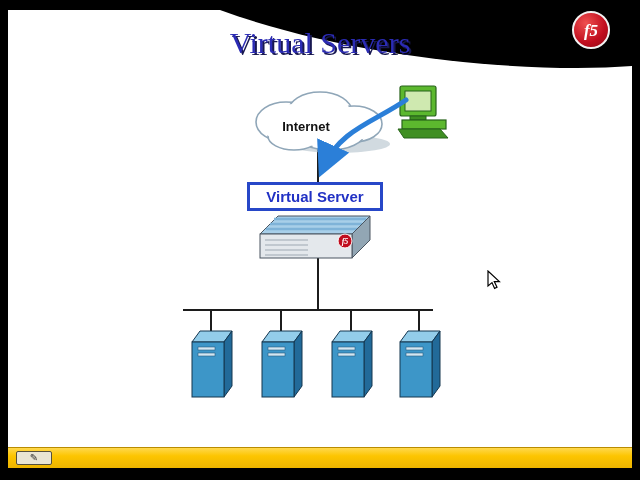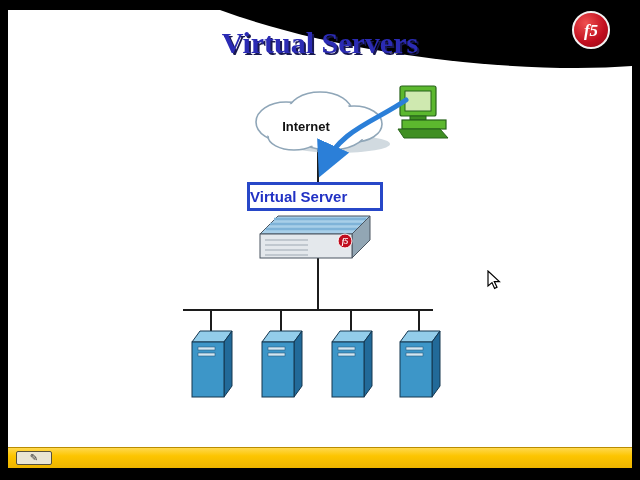--- a/index.html
+++ b/index.html
@@ -13,26 +13,26 @@
     font-family:"Liberation Sans",sans-serif;overflow:hidden;}
   .stage{position:absolute;left:8px;top:10px;width:624px;height:457px;}
   .slide{position:relative;width:624px;height:437px;background:#fff;overflow:hidden;}
   .swoosh{position:absolute;top:0;right:0;width:412px;height:70px;z-index:1;}
   .f5-logo{position:absolute;left:564px;top:1px;width:34px;height:34px;border-radius:50%;
     background:radial-gradient(circle at 35% 30%, #ef5050 0%, var(--logo-red) 60%, #8c0a16 100%);
     border:2px solid #f2f2f2;display:flex;align-items:center;justify-content:center;z-index:3;}
   .f5-logo span{color:#fff;font-family:"Liberation Serif",serif;font-style:italic;
     font-weight:bold;font-size:17px;line-height:1;}
   .title{position:absolute;top:16px;left:0;width:624px;margin:0;text-align:center;
-    font-family:"Liberation Serif",serif;font-size:30px;font-weight:bold;
+    font-family:"Liberation Serif",serif;font-size:30px;font-weight:normal;
     color:var(--title-blue);text-shadow:2px 2px 0 var(--title-shadow);z-index:4;}
   .diagram{position:absolute;left:0;top:0;width:624px;height:437px;z-index:2;}
   .vs-box{position:absolute;left:239px;top:172px;width:130px;height:23px;
     border:3px solid var(--box-border);background:#fff;display:flex;align-items:center;
-    z-index:3;}
+    justify-content:center;z-index:3;}
   .vs-box span{font-weight:bold;font-size:15px;color:var(--box-text);}
   .cursor{position:absolute;left:479px;top:260px;width:16px;height:22px;z-index:5;}
   .toolbar{position:relative;width:624px;height:20px;
     background:linear-gradient(#ffd84d,var(--toolbar-yellow) 40%,#edb400);
     border-top:1px solid #b98c00;display:flex;align-items:center;}
   .tool-btn{margin-left:8px;width:36px;height:14px;background:#e9e5d4;border:1px solid #55503c;
     border-radius:2px;display:flex;align-items:center;justify-content:center;padding:0;cursor:pointer;}
   .pencil{font-size:10px;line-height:1;color:#333;}
 
   

